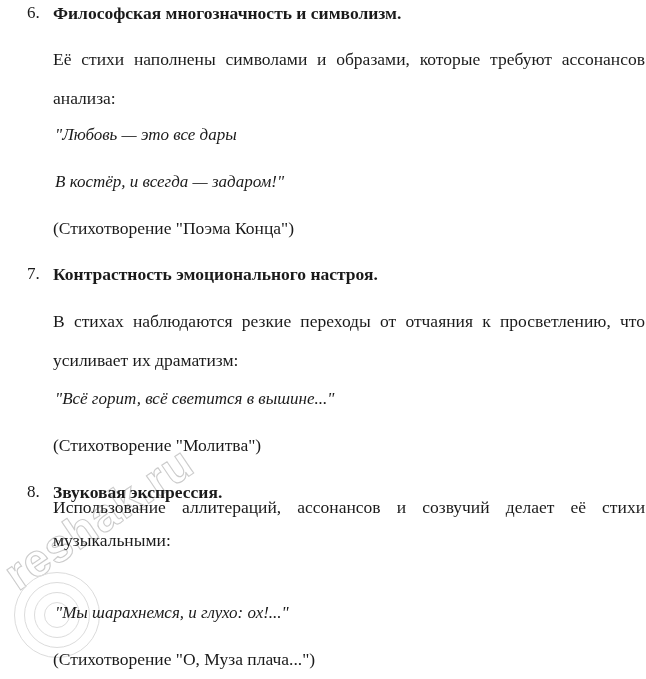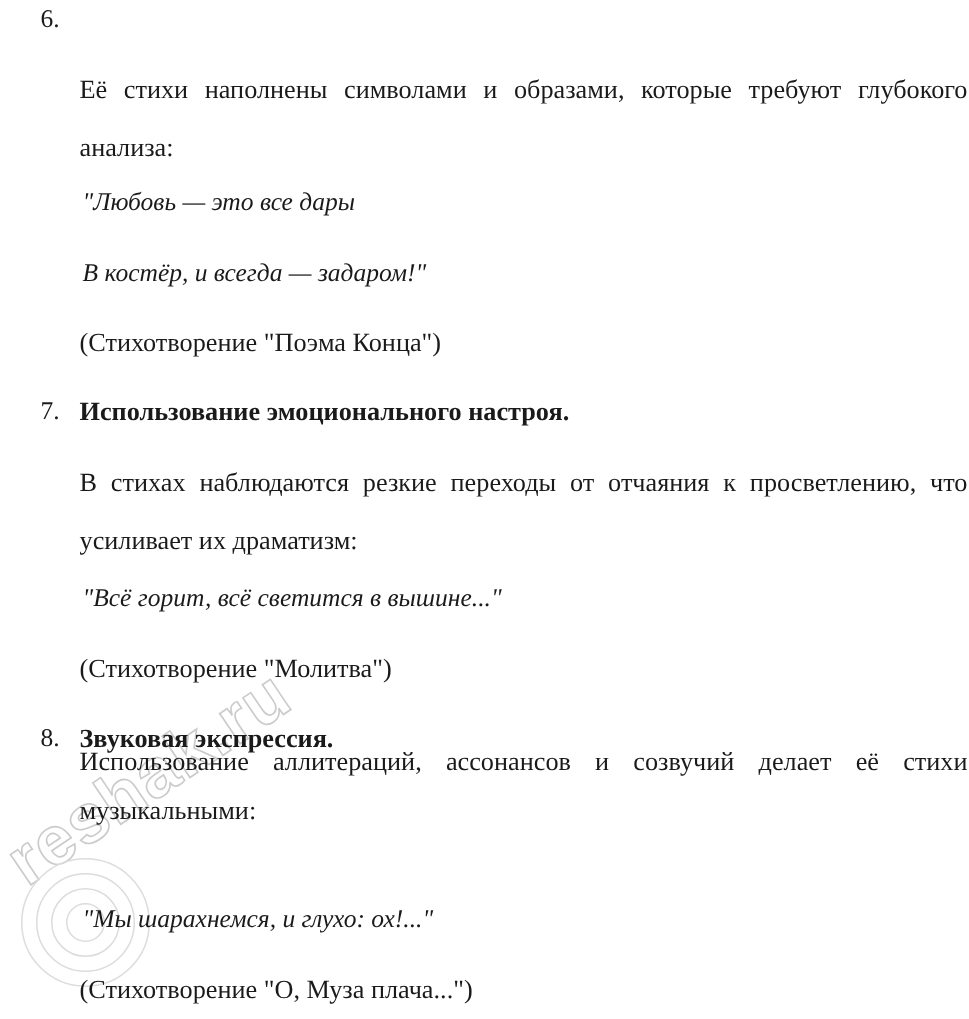--- a/index.html
+++ b/index.html
@@ -131,43 +131,44 @@
     <div class="wm-circle wm-c2"></div>
     <div class="wm-circle wm-c3"></div>
     <div class="wm-circle wm-c4"></div>
   </div>
 
   <div class="content">
 
     <div class="block" style="top:2px;">
       <div class="heading-row">
         <span class="heading-num">6.</span>
+        <span>Философская многозначность и символизм.</span>
       </div>
     </div>
 
     <div class="block" style="top:40px;">
-      <div class="para">Её стихи наполнены символами и образами, которые требуют глубокого анализа:</div>
+      <div class="para">Её стихи наполнены символами и образами, которые требуют ассонансов анализа:</div>
     </div>
 
     <div class="block" style="top:124px;">
       <div class="verse">"Любовь — это все дары</div>
     </div>
 
     <div class="block" style="top:171px;">
       <div class="verse">В костёр, и всегда — задаром!"</div>
     </div>
 
     <div class="block" style="top:217px;">
       <div class="source">(Стихотворение "Поэма Конца")</div>
     </div>
 
     <div class="block" style="top:263px;">
       <div class="heading-row">
         <span class="heading-num">7.</span>
-        <span>Использование эмоционального настроя.</span>
+        <span>Контрастность эмоционального настроя.</span>
       </div>
     </div>
 
     <div class="block" style="top:302px;font-family:Liberation Serif, serif;">
       <div class="para">В стихах наблюдаются резкие переходы от отчаяния к просветлению, что усиливает их драматизм:</div>
     </div>
 
     <div class="block" style="top:388px;">
       <div class="verse">"Всё горит, всё светится в вышине..."</div>
     </div>

